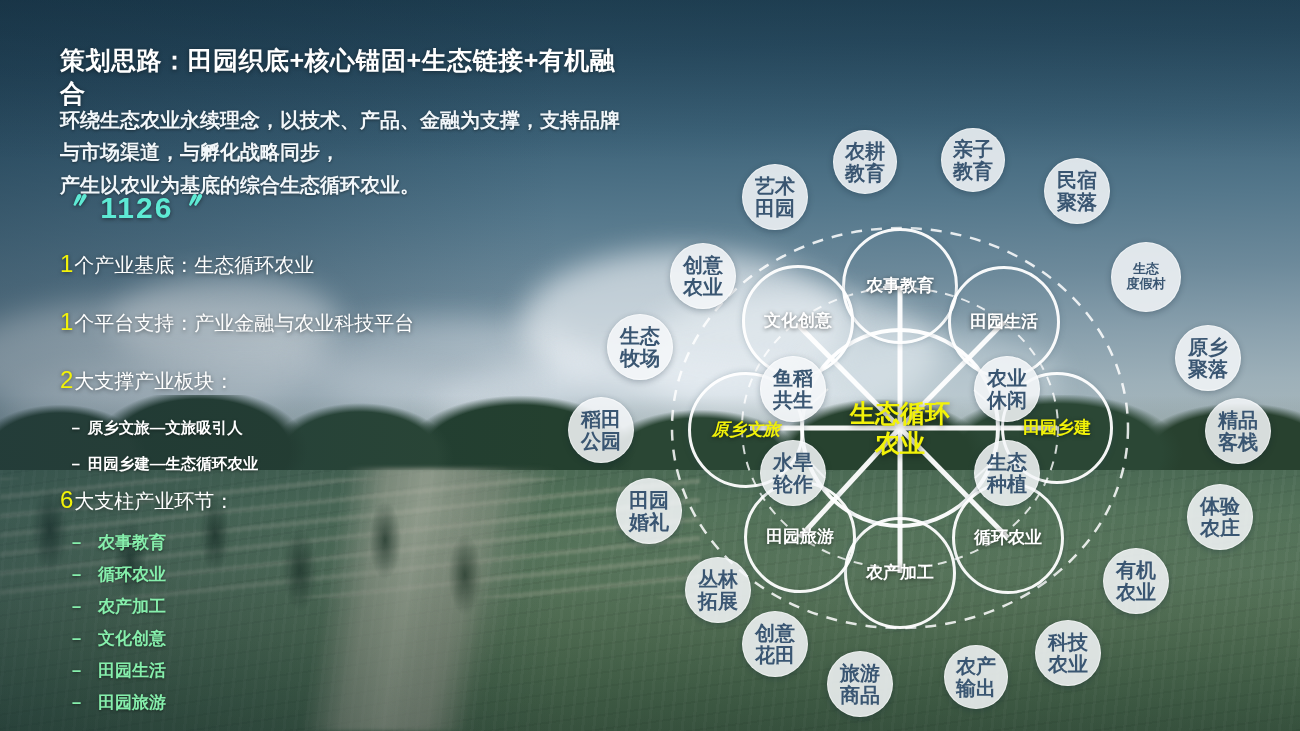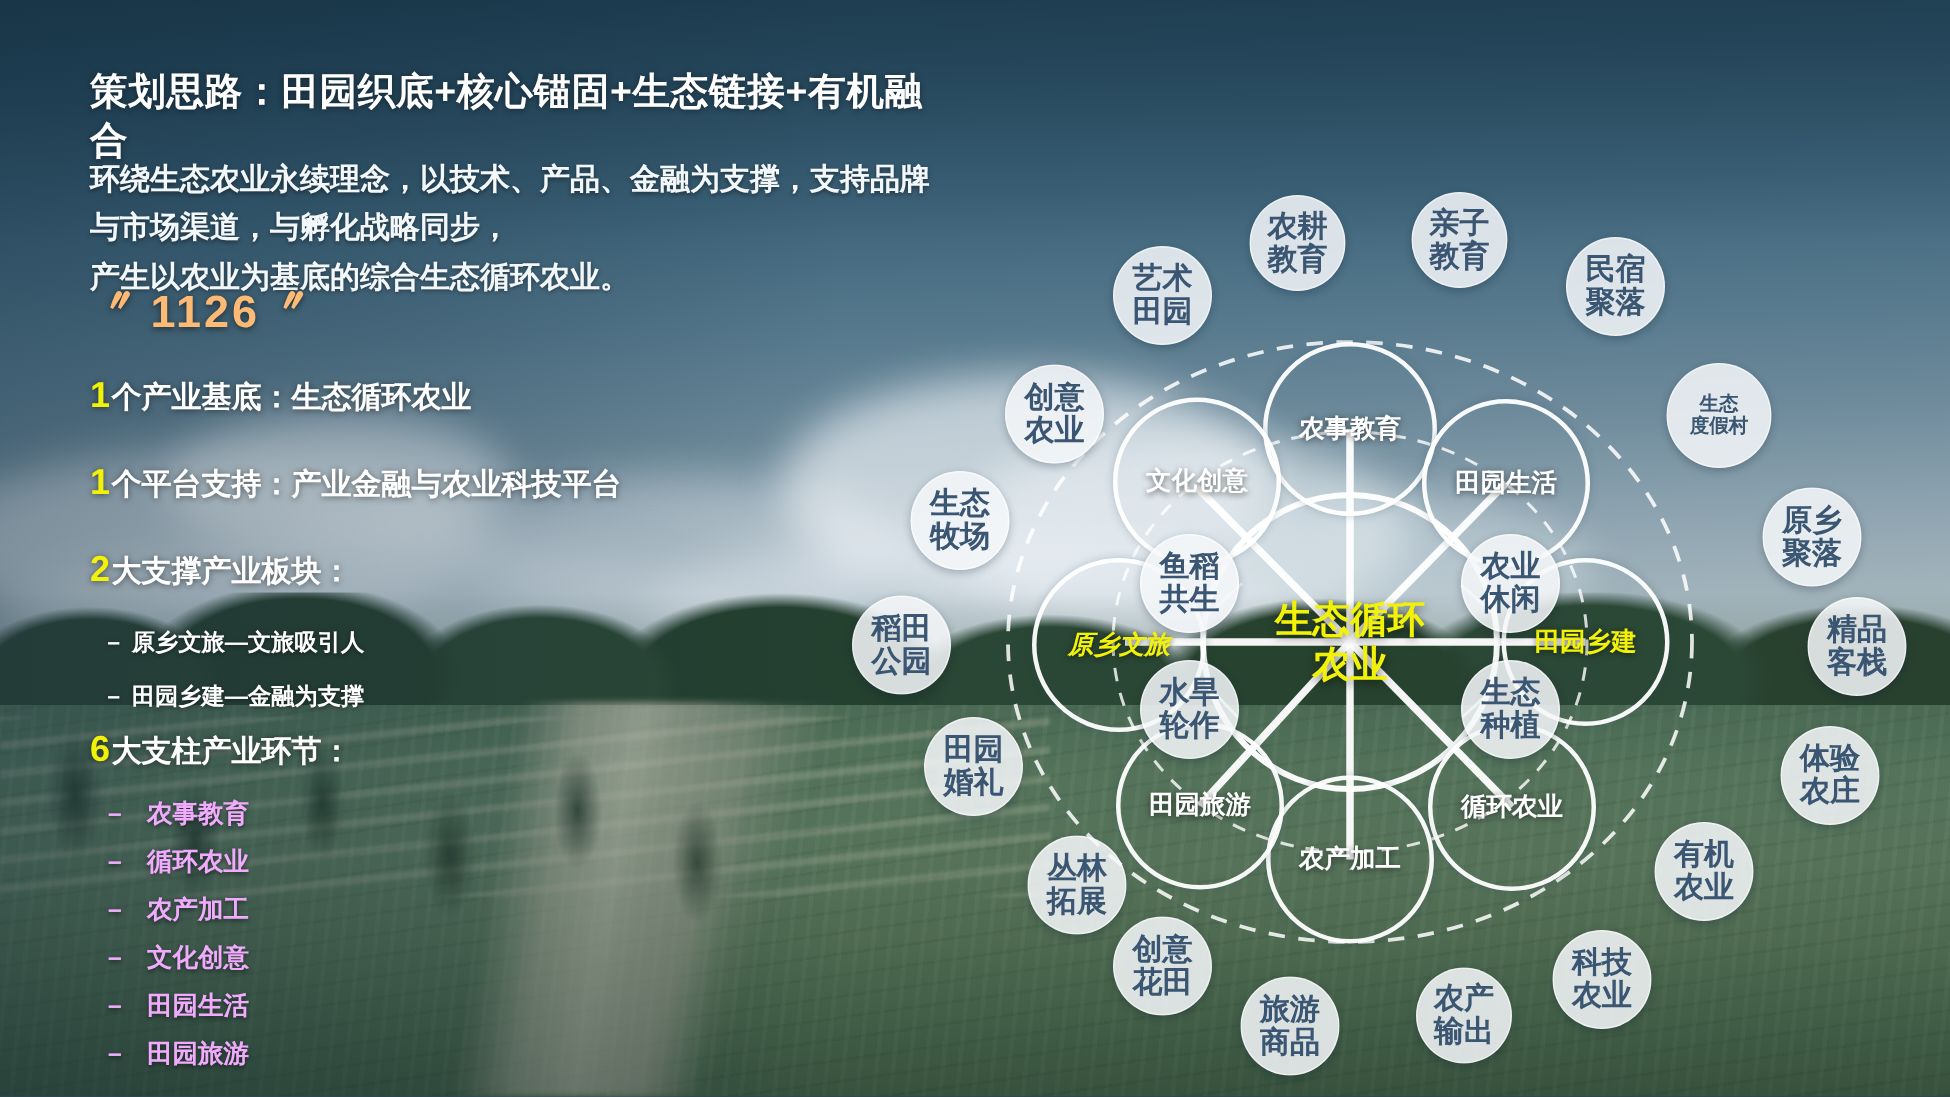--- a/index.html
+++ b/index.html
@@ -95,43 +95,43 @@
     font-size:25px;font-weight:bold;color:#ffffff;letter-spacing:.5px;
     text-shadow:0 1px 4px rgba(0,0,0,.45);
   }
   .subtitle{
     position:absolute;left:60px;top:104px;width:560px;
     font-size:20px;font-weight:bold;color:#f2f7fa;line-height:1.62;
     text-shadow:0 1px 3px rgba(0,0,0,.45);
   }
   .bignum{
     position:absolute;left:58px;top:188px;
-    font-size:30px;font-weight:bold;color:#fdba74;letter-spacing:2px;
+    font-size:30px;font-weight:bold;color:#5eead4;letter-spacing:2px;
     text-shadow:0 1px 4px rgba(0,0,0,.5);
   }
   .kline{
     position:absolute;left:60px;
-    font-size:20px;font-weight:bold;color:#ffffff;white-space:nowrap;
+    font-size:20px;font-weight:normal;color:#ffffff;white-space:nowrap;
     text-shadow:0 1px 4px rgba(0,0,0,.5);
   }
   .kline .n{color:#f2f209;font-size:24px;margin-right:1px;}
   .k1{top:250px;}
   .k2{top:308px;}
   .k3{top:366px;}
   .k4{top:486px;}
   .dash{
     position:absolute;left:68px;
     font-size:15.5px;font-weight:bold;color:#ffffff;white-space:nowrap;
     text-shadow:0 1px 3px rgba(0,0,0,.5);
   }
   .d1{top:418px;}
   .d2{top:454px;}
   .sixlist{position:absolute;left:68px;top:534px;}
   .sixrow{
-    font-size:17px;font-weight:bold;color:#f0abfc;white-space:nowrap;
+    font-size:17px;font-weight:bold;color:#86efac;white-space:nowrap;
     line-height:1;margin-bottom:15px;
     text-shadow:0 1px 3px rgba(0,0,0,.5);
   }
   .sixrow .bul{display:inline-block;width:30px;}
 
   
   .diagram{position:absolute;left:560px;top:110px;width:740px;height:621px;}
   svg.links{position:absolute;left:0;top:0;width:740px;height:621px;overflow:visible;}
 
   .node{position:absolute;border-radius:50%;display:flex;align-items:center;
@@ -197,21 +197,21 @@
       <span class="n">1</span><span>个产业基底：生态循环农业</span>
     </div>
     <div class="kline k2">
       <span class="n">1</span><span>个平台支持：产业金融与农业科技平台</span>
     </div>
     <div class="kline k3">
       <span class="n">2</span><span>大支撑产业板块：</span>
     </div>
 
     <div class="dash d1">－  原乡文旅—文旅吸引人</div>
-    <div class="dash d2">－  田园乡建—金融为支撑</div>
+    <div class="dash d2">－  田园乡建—生态循环农业</div>
 
     <div class="kline k4">
       <span class="n">6</span><span>大支柱产业环节：</span>
     </div>
 
     <div class="sixlist">
       <div class="sixrow"><span class="bul">－</span><span>农事教育</span></div>
       <div class="sixrow"><span class="bul">－</span><span>循环农业</span></div>
       <div class="sixrow"><span class="bul">－</span><span>农产加工</span></div>
       <div class="sixrow"><span class="bul">－</span><span>文化创意</span></div>

